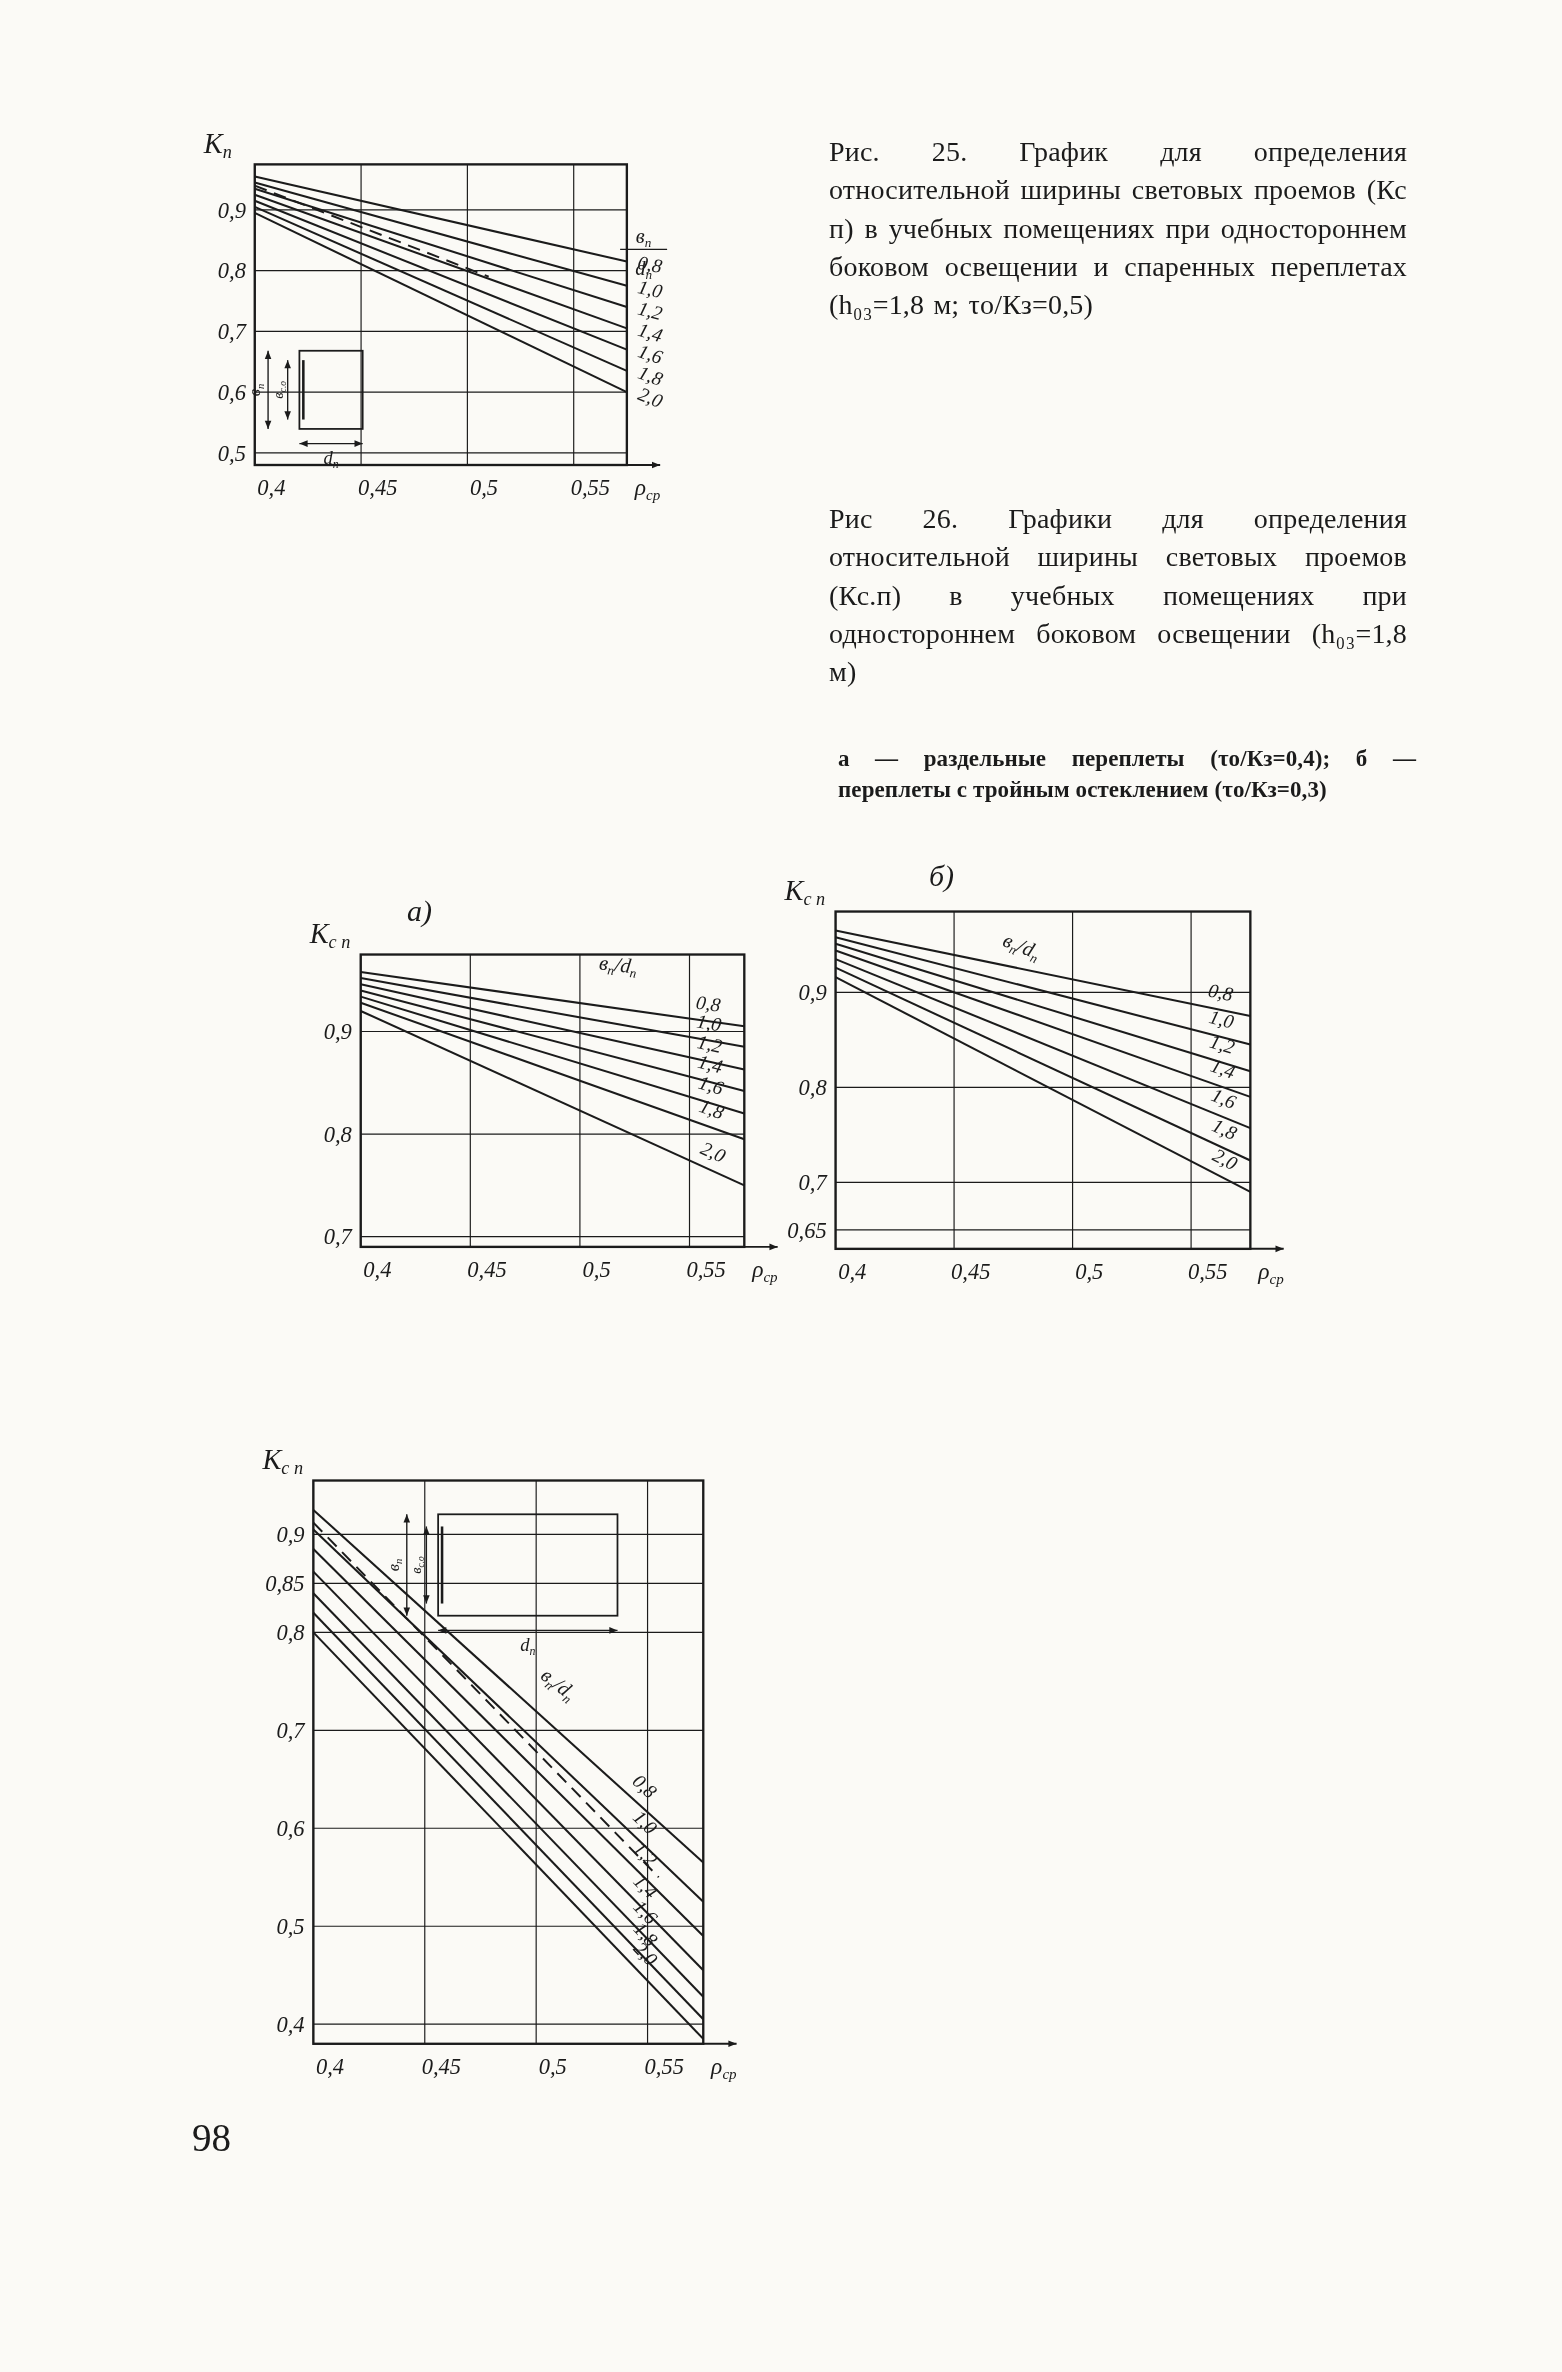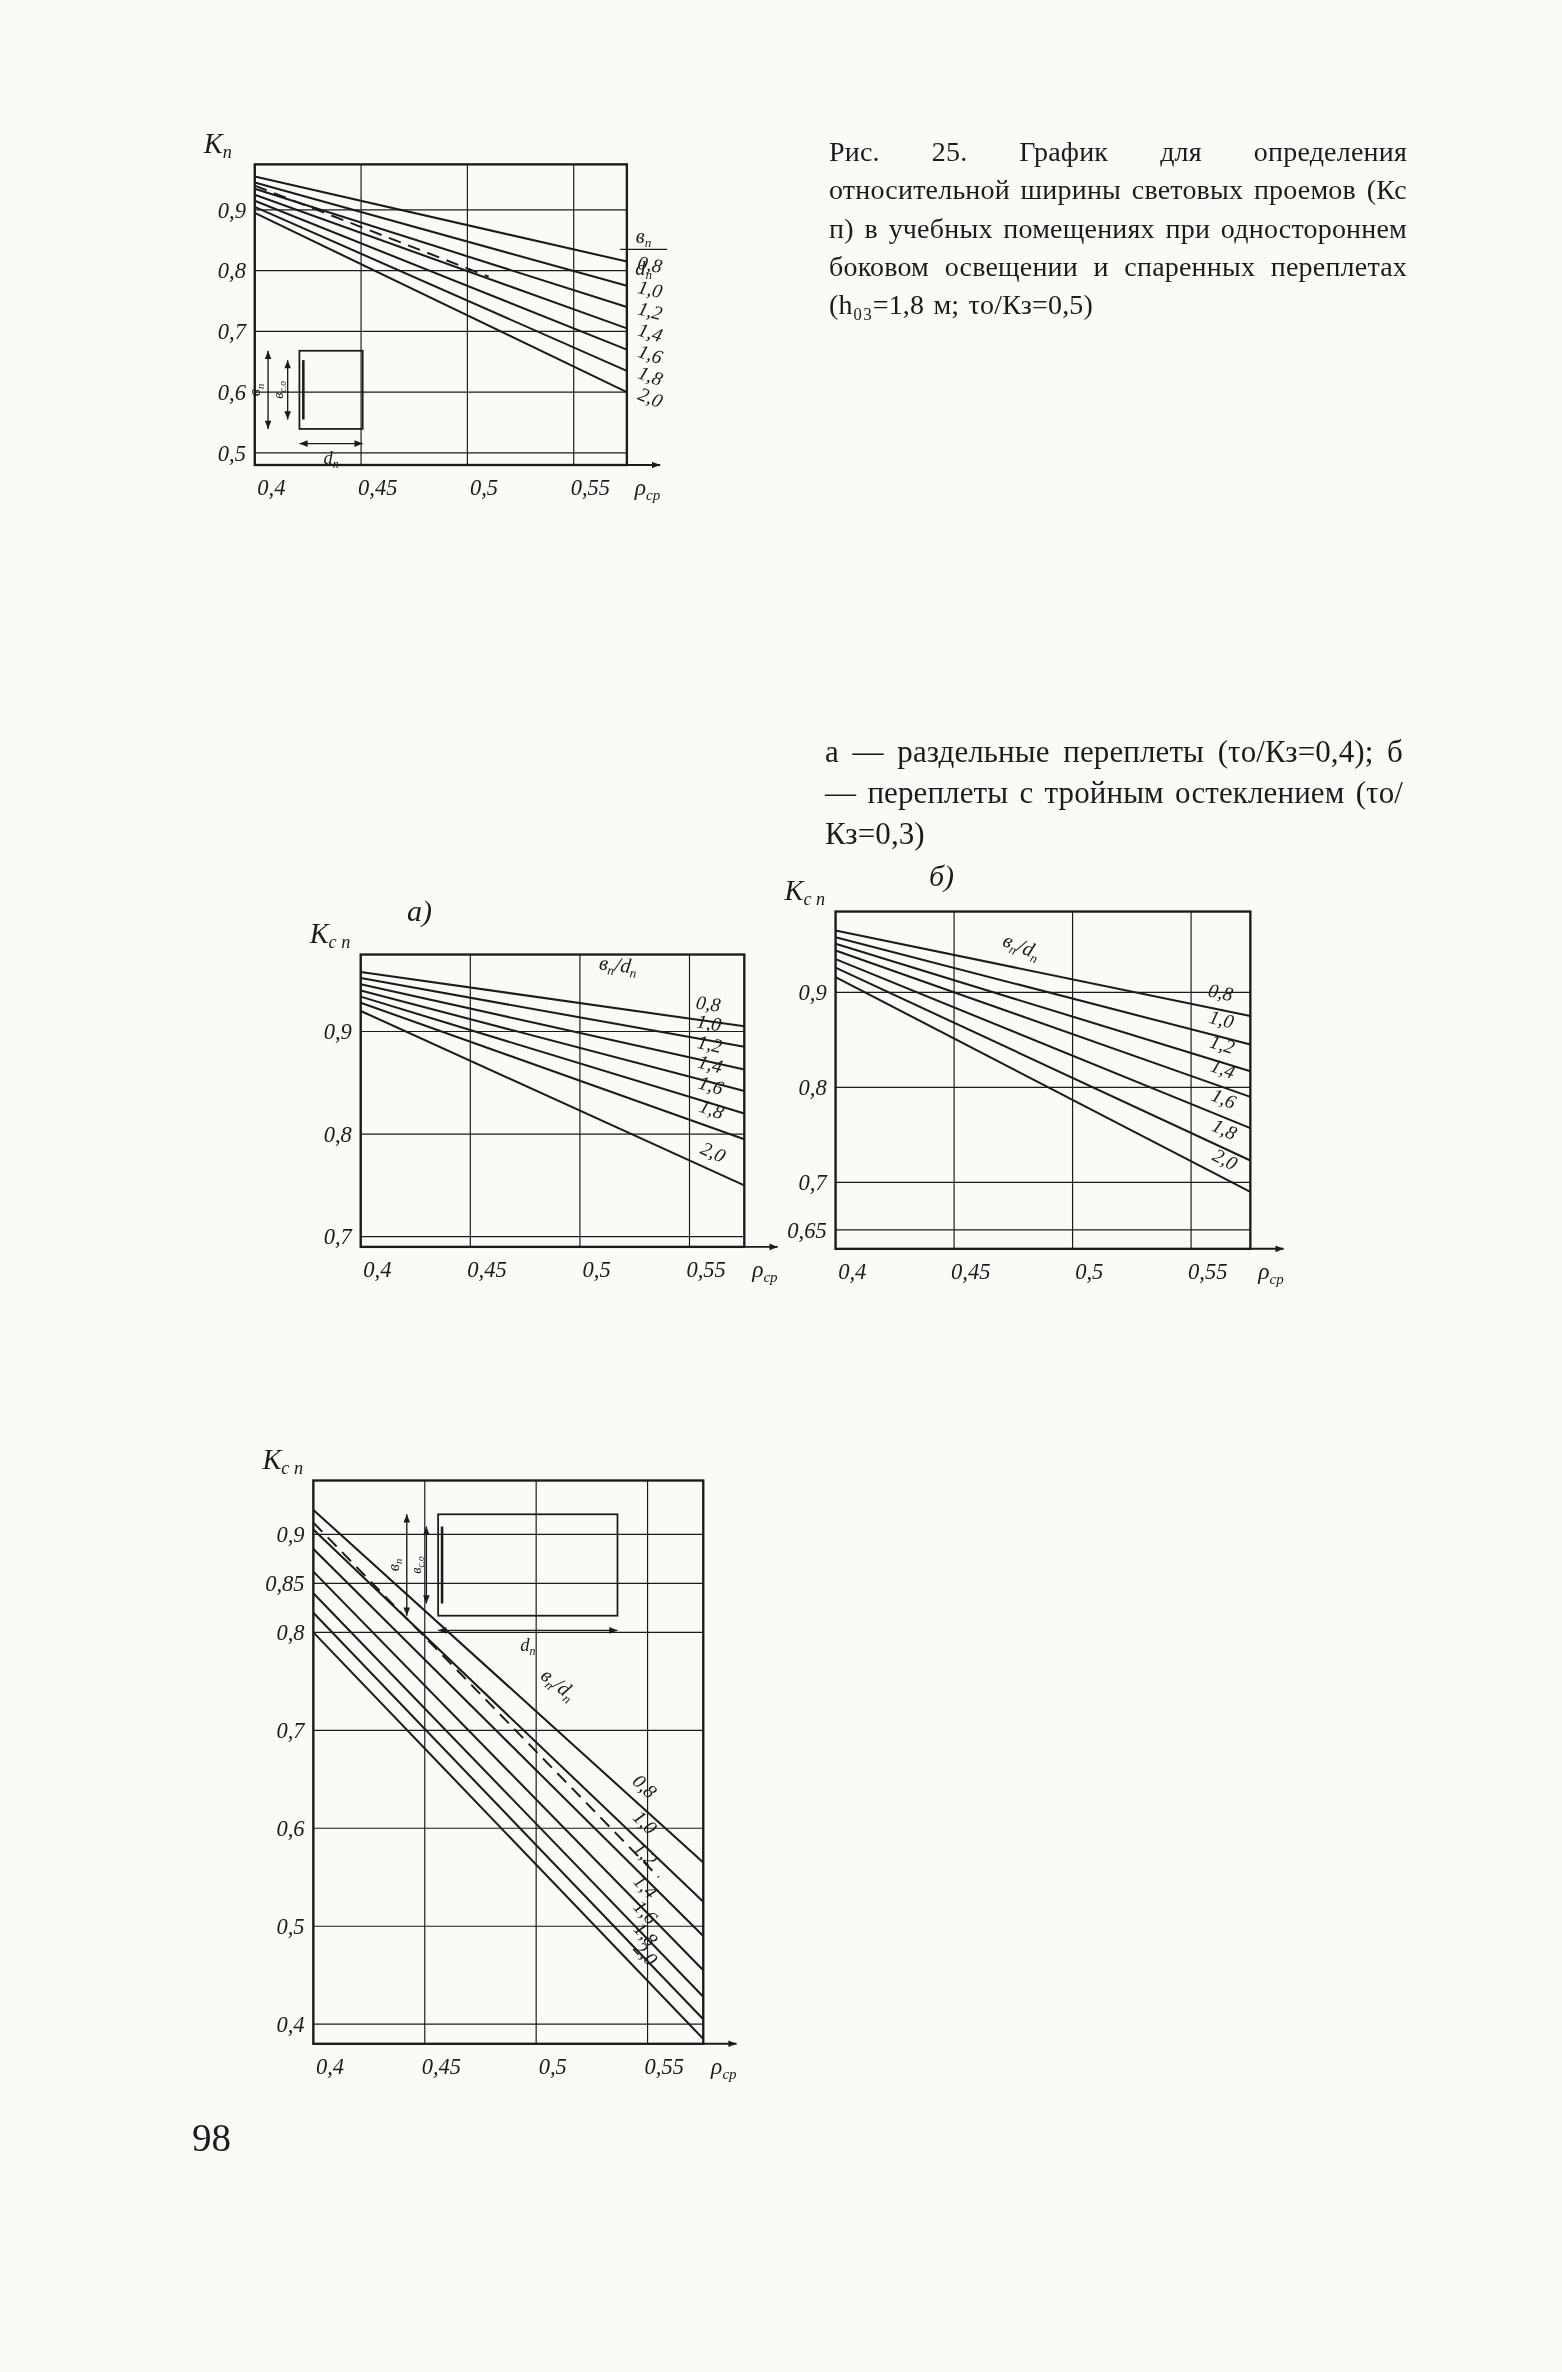--- a/index.html
+++ b/index.html
@@ -8,22 +8,22 @@
     font-family:"Liberation Serif", serif;color:#1b1b1b;overflow:hidden;
   }
   .chart-box{position:absolute;}
   .chart-box svg{overflow:visible;display:block;}
   .chart-box text{font-style:italic;fill:#1b1b1b;font-family:"Liberation Serif", serif;}
   .caption{
     position:absolute;margin:8px;font-size:28px;line-height:1.37;
     text-align:justify;letter-spacing:0.2px;word-spacing:2px;
   }
   .subcaption{
-    position:absolute;margin:4px;font-size:31px;line-height:1.33;
-    text-align:justify;letter-spacing:0.1px;
+    position:absolute;margin:17px;font-size:23px;line-height:1.33;
+    text-align:justify;letter-spacing:0.1px;font-weight:bold;
   }
   .panel-label{position:absolute;font-style:italic;font-size:30px;}
   .page-number{position:absolute;font-size:39px;}
 </style>
 </head>
 <body>
 
 <div class="page">
 
   <div class="chart-box" style="left:181px;top:135px;width:549px;height:377px">
@@ -81,20 +81,21 @@
         <text x="103.6" y="260.25" font-size="15" text-anchor="middle" transform="rotate(-90 103.6 260.25)"><tspan font-size="15">в</tspan><tspan font-size="9.6" dy="3">с.о</tspan></text>
         <line x1="120.6" y1="315.16" x2="185.2" y2="315.16" stroke="#1b1b1b" stroke-width="1.4"></line>
         <polygon points="185.2,315.16 176.84201827981138,318.4982842247169 176.84201827981138,311.82171577528317" fill="#1b1b1b"></polygon>
         <polygon points="120.6,315.16 128.9579817201886,311.82171577528317 128.9579817201886,318.4982842247169" fill="#1b1b1b"></polygon>
         <text x="152.9" y="336.16" font-size="19" text-anchor="middle"><tspan font-size="19">d</tspan><tspan font-size="12.16" dy="3.8000000000000003">п</tspan></text>
       </svg>
     </div>
 
   <p class="caption" style="left:821px;top:125px;width:578px">Рис. 25. График для определения относительной ширины световых проемов (Кс п) в учебных помещениях при одностороннем боковом освещении и спаренных переплетах (h₀₃=1,8 м; τо/Кз=0,5)</p>
 
+  <p class="caption" style="left:821px;top:492px;width:578px">Рис 26. Графики для определения относительной ширины световых проемов (Кс.п) в учебных помещениях при одностороннем боковом освещении (h₀₃=1,8 м)</p>
 
   <p class="subcaption" style="left:821px;top:727px;width:578px">а — раздельные переплеты (τо/Кз=0,4); б — переплеты с тройным остеклением (τо/Кз=0,3)</p>
 
   <div class="panel-label" style="left:407px;top:894px">а)</div>
 
   <div class="panel-label" style="left:929px;top:859px">б)</div>
 
   <div class="chart-box" style="left:294px;top:929px;width:466px;height:365px">
       <svg width="466" height="365" viewBox="0 0 475 372">
         <line x1="68" y1="26" x2="68" y2="324" stroke="#1b1b1b" stroke-width="1.2"></line>

